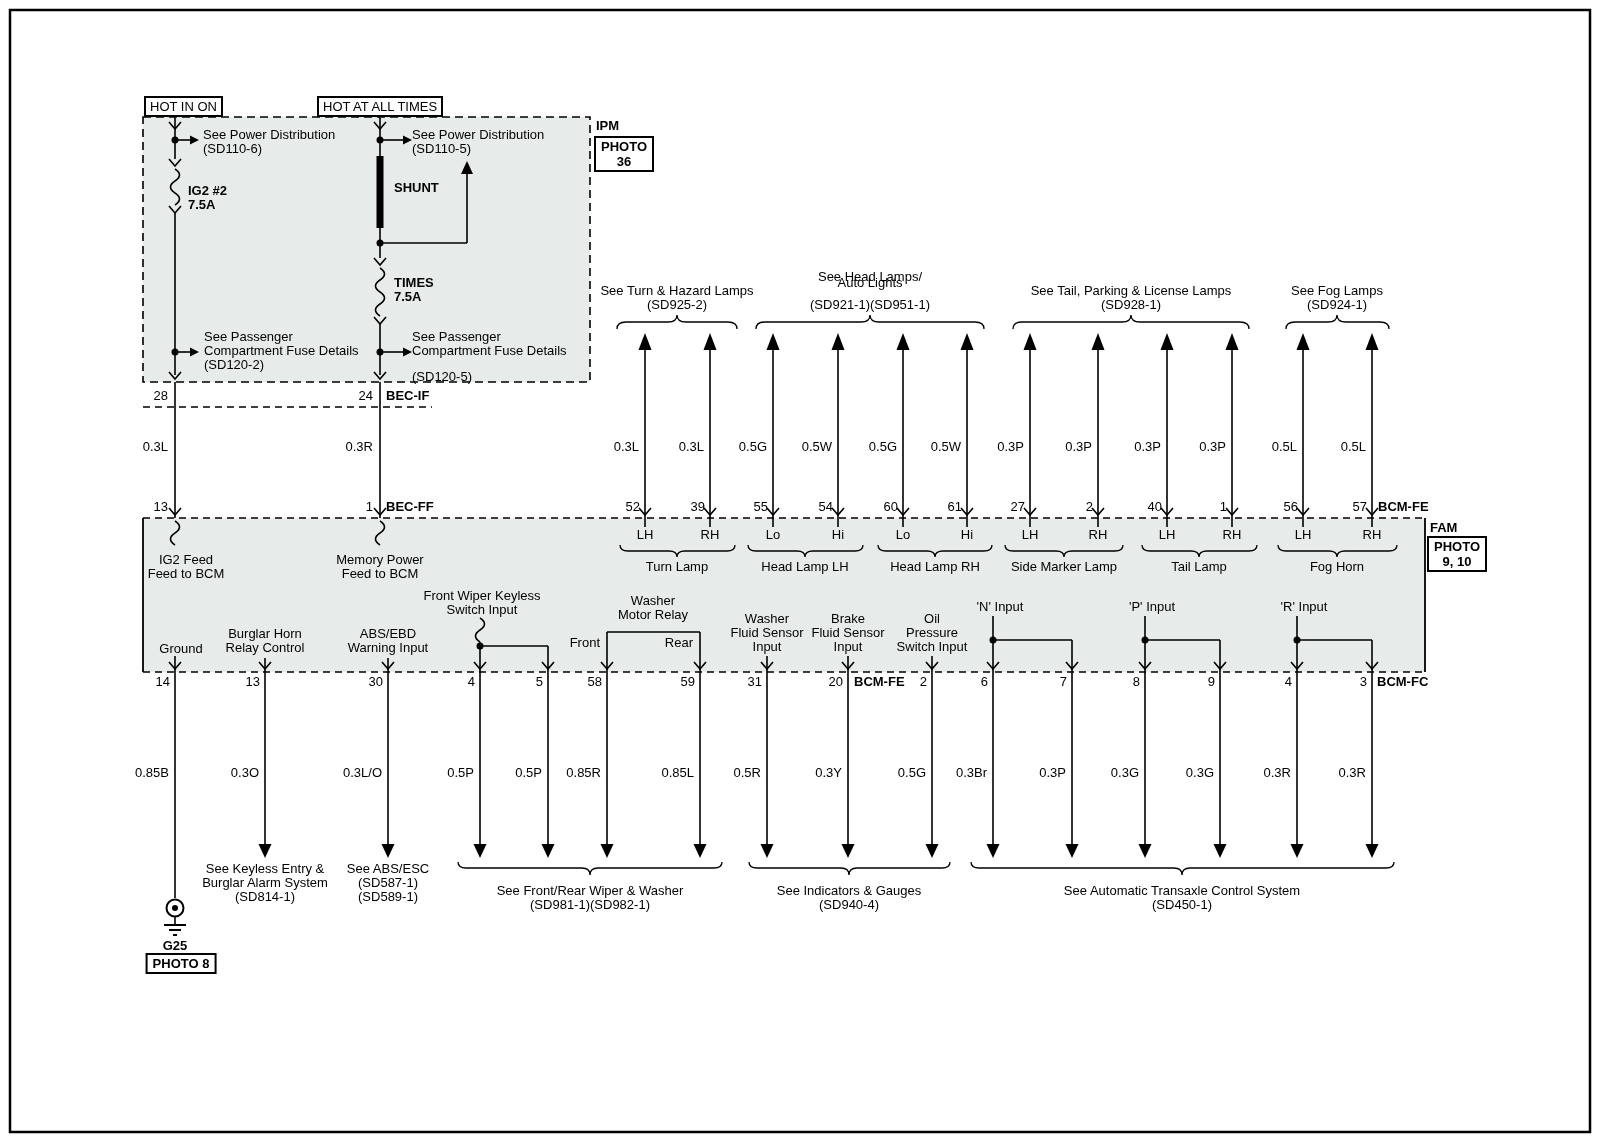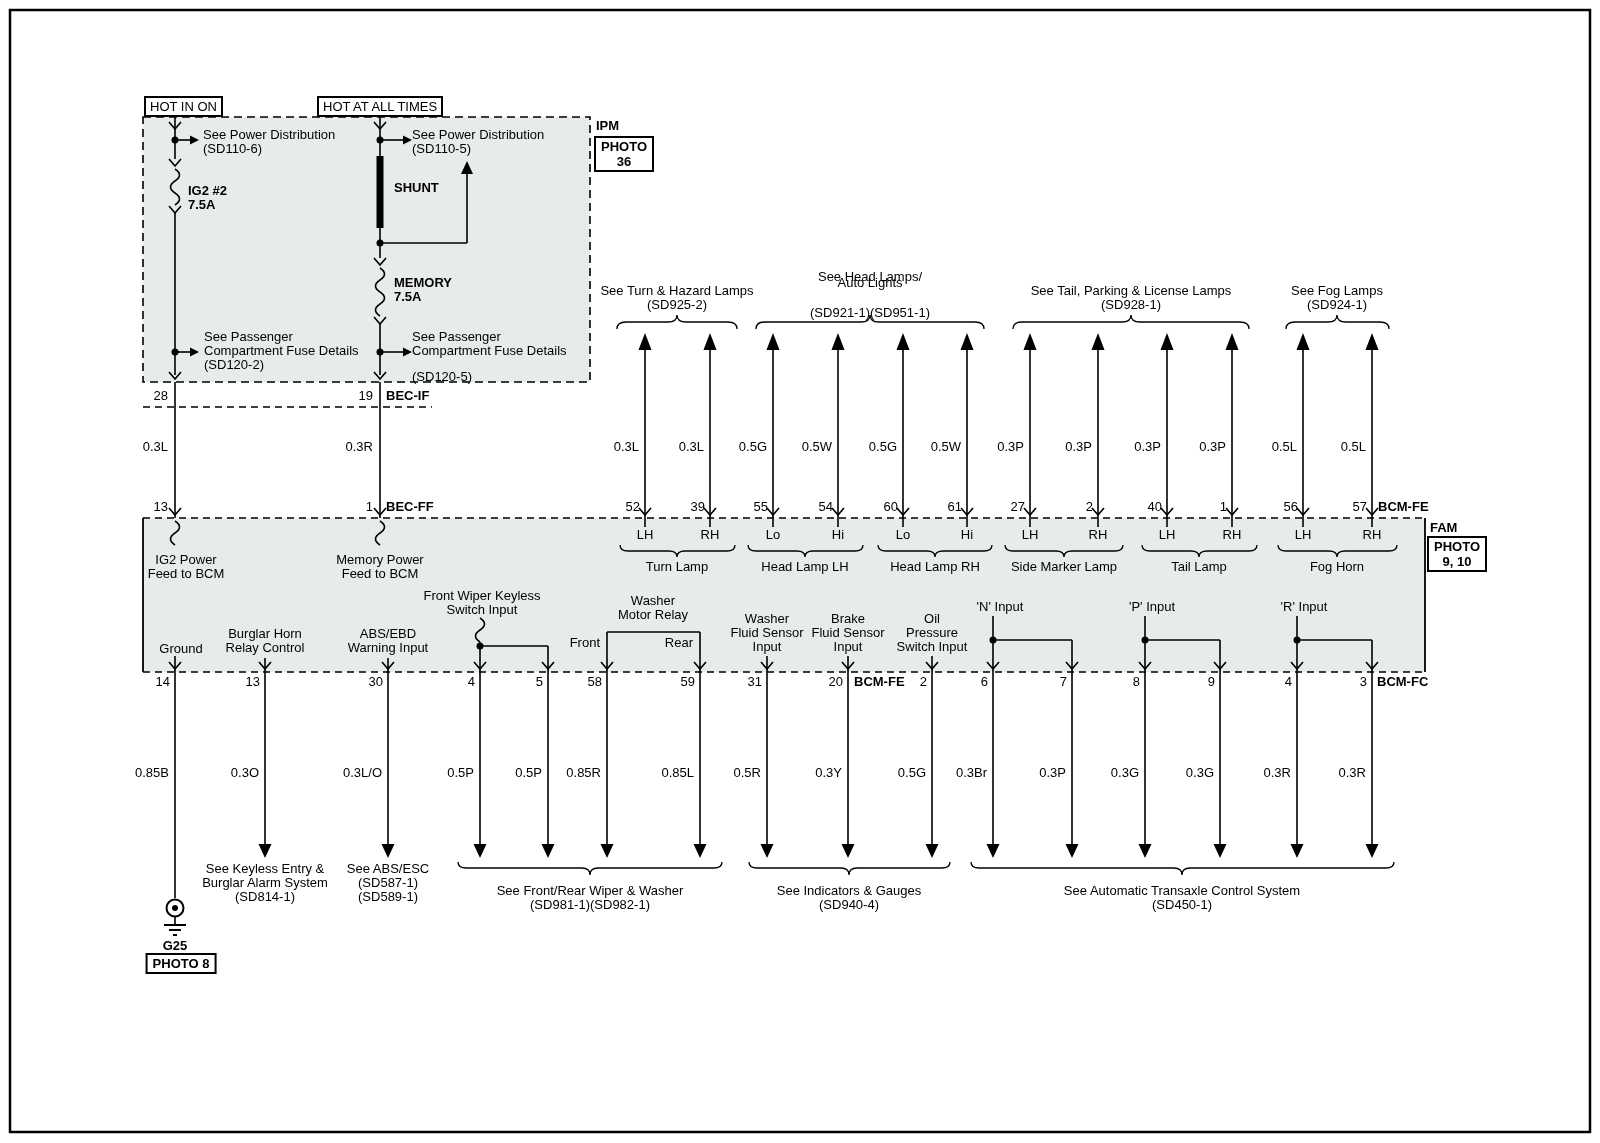--- a/index.html
+++ b/index.html
@@ -230,44 +230,44 @@
   <div>PHOTO</div>
   <div>36</div>
 </div>
 <div class="t" style="left:203px;top:128px">See Power Distribution</div>
 <div class="t" style="left:203px;top:142px">(SD110-6)</div>
 <div class="t" style="left:412px;top:128px">See Power Distribution</div>
 <div class="t" style="left:412px;top:142px">(SD110-5)</div>
 <div class="t b" style="left:188px;top:184px">IG2 #2</div>
 <div class="t b" style="left:188px;top:198px">7.5A</div>
 <div class="t b" style="left:394px;top:181px">SHUNT</div>
-<div class="t b" style="left:394px;top:276px">MEMORY</div>
+<div class="t b" style="left:394px;top:276px">TIMES</div>
 <div class="t b" style="left:394px;top:290px">7.5A</div>
 <div class="t" style="left:204px;top:330px">See Passenger</div>
 <div class="t" style="left:204px;top:344px">Compartment Fuse Details</div>
 <div class="t" style="left:204px;top:358px">(SD120-2)</div>
 <div class="t" style="left:412px;top:330px">See Passenger</div>
 <div class="t" style="left:412px;top:344px">Compartment Fuse Details</div>
 <div class="t" style="left:412px;top:370px">(SD120-5)</div>
 
 <div class="t rt" style="left:168px;top:389px">28</div>
-<div class="t rt" style="left:373px;top:389px">19</div>
+<div class="t rt" style="left:373px;top:389px">24</div>
 <div class="t b" style="left:386px;top:389px">BEC-IF</div>
 <div class="t rt" style="left:168px;top:440px">0.3L</div>
 <div class="t rt" style="left:373px;top:440px">0.3R</div>
 <div class="t rt" style="left:168px;top:500px">13</div>
 <div class="t rt" style="left:373px;top:500px">1</div>
 <div class="t b" style="left:386px;top:500px">BEC-FF</div>
 <div class="t b" style="left:1378px;top:500px">BCM-FE</div>
 
 <div class="t ctr" style="left:677px;top:284px">See Turn &amp; Hazard Lamps</div>
 <div class="t ctr" style="left:677px;top:298px">(SD925-2)</div>
 <div class="t ctr" style="left:870px;top:270px">See Head Lamps/</div>
 <div class="t ctr" style="left:870px;top:276px">Auto Lights</div>
-<div class="t ctr" style="left:870px;top:306px">(SD921-1)(SD951-1)</div>
+<div class="t ctr" style="left:870px;top:298px">(SD921-1)(SD951-1)</div>
 <div class="t ctr" style="left:1131px;top:284px">See Tail, Parking &amp; License Lamps</div>
 <div class="t ctr" style="left:1131px;top:298px">(SD928-1)</div>
 <div class="t ctr" style="left:1337px;top:284px">See Fog Lamps</div>
 <div class="t ctr" style="left:1337px;top:298px">(SD924-1)</div>
 
 <div class="t rt" style="left:639px;top:440px">0.3L</div>
 <div class="t rt" style="left:704px;top:440px">0.3L</div>
 <div class="t rt" style="left:767px;top:440px">0.5G</div>
 <div class="t rt" style="left:832px;top:440px">0.5W</div>
 <div class="t rt" style="left:897px;top:440px">0.5G</div>
@@ -310,21 +310,21 @@
 <div class="t ctr" style="left:935px;top:560px">Head Lamp RH</div>
 <div class="t ctr" style="left:1064px;top:560px">Side Marker Lamp</div>
 <div class="t ctr" style="left:1199px;top:560px">Tail Lamp</div>
 <div class="t ctr" style="left:1337px;top:560px">Fog Horn</div>
 
 <div class="t b" style="left:1430px;top:521px">FAM</div>
 <div class="pbx" style="left:1427px;top:536px">
   <div>PHOTO</div>
   <div>9, 10</div>
 </div>
-<div class="t ctr" style="left:186px;top:553px">IG2 Power</div>
+<div class="t ctr" style="left:186px;top:553px">IG2 Feed</div>
 <div class="t ctr" style="left:186px;top:567px">Feed to BCM</div>
 <div class="t ctr" style="left:380px;top:553px">Memory Power</div>
 <div class="t ctr" style="left:380px;top:567px">Feed to BCM</div>
 
 <div class="t ctr" style="left:181px;top:642px">Ground</div>
 <div class="t ctr" style="left:265px;top:627px">Burglar Horn</div>
 <div class="t ctr" style="left:265px;top:641px">Relay Control</div>
 <div class="t ctr" style="left:388px;top:627px">ABS/EBD</div>
 <div class="t ctr" style="left:388px;top:641px">Warning Input</div>
 <div class="t ctr" style="left:482px;top:589px">Front Wiper Keyless</div>

